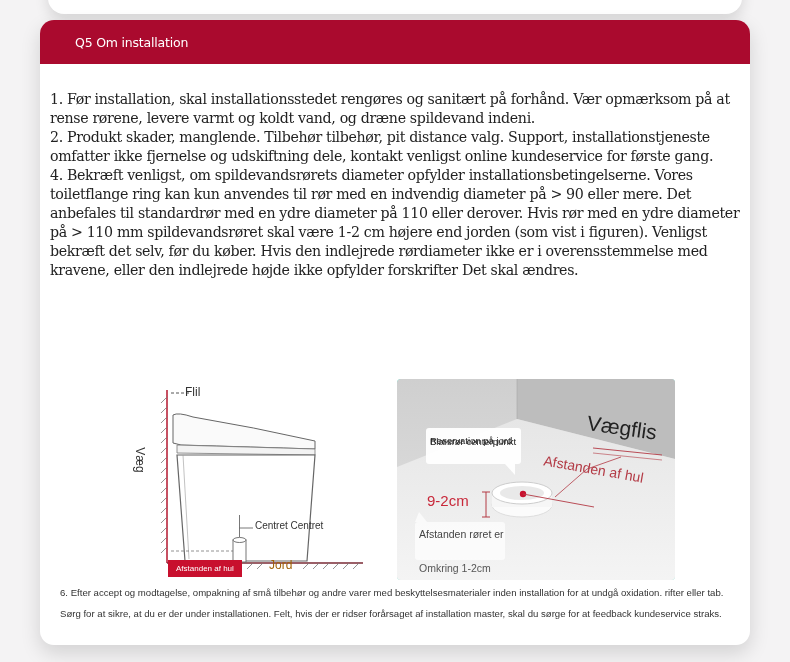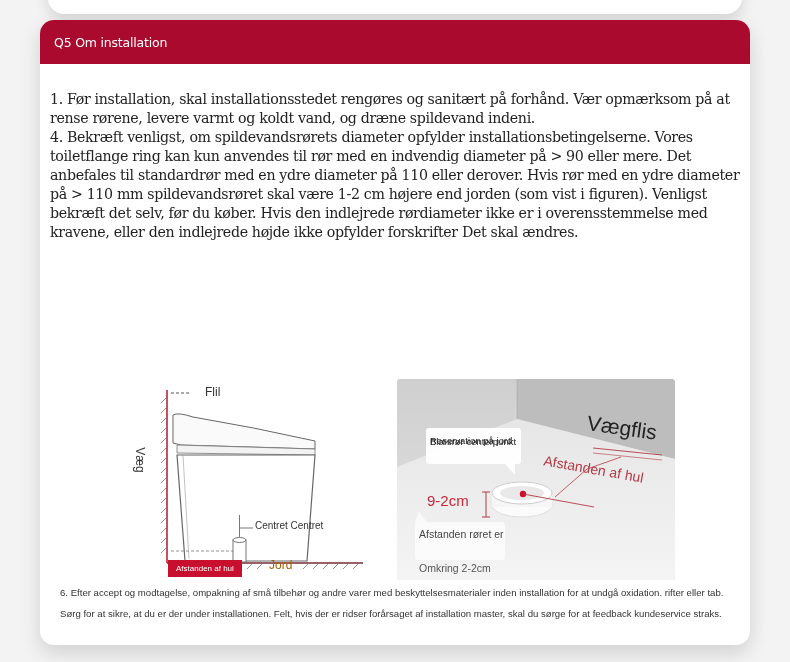--- a/index.html
+++ b/index.html
@@ -1,39 +1,40 @@
 <!DOCTYPE html>
 <html><head>
 <meta charset="utf-8">
 <style>
   html,body{margin:0;padding:0;}
   body{width:790px;height:662px;background:#f4f3f4;position:relative;overflow:hidden;font-family:"Liberation Sans",sans-serif;}
   .top-strip{position:absolute;left:48px;top:-20px;width:694px;height:34px;background:#fff;border-radius:0 0 16px 16px;box-shadow:0 6px 14px rgba(0,0,0,0.12);}
   .card{position:absolute;left:40px;top:20px;width:710px;height:625px;background:#fff;border-radius:14px;box-shadow:0 8px 20px rgba(0,0,0,0.14);overflow:hidden;}
-  .card-header{height:44px;background:#aa0a2e;display:flex;align-items:center;padding-left:14px;}
+  .card-header{height:44px;background:#aa0a2e;display:flex;align-items:center;padding-left:35px;}
   .card-header span{color:#fff;font-size:12.5px;font-family:"DejaVu Sans",sans-serif;letter-spacing:-0.2px;}
   .body-text{position:absolute;left:10px;top:70px;width:700px;font-family:"DejaVu Serif",serif;font-size:14.2px;line-height:19px;color:#222;letter-spacing:-0.35px;}
   .body-text p{margin:0;}
   .diagram-left{position:absolute;left:93px;top:345px;width:240px;height:220px;}
   .diagram-right{position:absolute;left:357px;top:359px;width:278px;height:201px;border-radius:4px;overflow:hidden;background:#5eead4;}
   .footer-text{position:absolute;left:20px;top:562px;width:680px;font-size:9.6px;line-height:21px;color:#333;font-family:"Liberation Sans",sans-serif;}
   .lbl{position:absolute;white-space:nowrap;}
 </style>
 </head>
 <body>
 
 <div class="top-strip"></div>
 
 <div class="card">
   <div class="card-header">
     <span>Q5 Om installation</span>
   </div>
 
   <div class="body-text">
     <p>1. Før installation, skal installationsstedet rengøres og sanitært på forhånd. Vær opmærksom på at rense rørene, levere varmt og koldt vand, og dræne spildevand indeni.</p>
+    <p>2. Produkt skader, manglende. Tilbehør tilbehør, pit distance valg. Support, installationstjeneste omfatter ikke fjernelse og udskiftning dele, kontakt venligst online kundeservice for første gang.</p>
     <p>4. Bekræft venligst, om spildevandsrørets diameter opfylder installationsbetingelserne. Vores toiletflange ring kan kun anvendes til rør med en indvendig diameter på &gt; 90 eller mere. Det anbefales til standardrør med en ydre diameter på 110 eller derover. Hvis rør med en ydre diameter på &gt; 110 mm spildevandsrøret skal være 1-2 cm højere end jorden (som vist i figuren). Venligst bekræft det selv, før du køber. Hvis den indlejrede rørdiameter ikke er i overensstemmelse med kravene, eller den indlejrede højde ikke opfylder forskrifter Det skal ændres.</p>
   </div>
 
   <div class="diagram-left">
     <svg width="240" height="220" viewBox="0 0 240 220">
 
       <line x1="34" y1="25" x2="34" y2="198" stroke="#b5162e" stroke-width="1.5"></line>
       <g stroke="#777" stroke-width="0.8">
         <line x1="34" y1="32" x2="28" y2="38"></line>
           <line x1="34" y1="42" x2="28" y2="48"></line>
@@ -73,21 +74,21 @@
       <path d="M44 90 L182 90 L174 196 L52 196 Z" fill="#fff" stroke="#666" stroke-width="1.2"></path>
       <line x1="50" y1="90" x2="56" y2="194" stroke="#999" stroke-width="0.6"></line>
 
       <line x1="38" y1="186" x2="100" y2="186" stroke="#777" stroke-width="0.8" stroke-dasharray="3,2"></line>
 
       <rect x="100" y="175" width="13" height="22" fill="#fff" stroke="#666" stroke-width="0.9"></rect>
       <ellipse cx="106.5" cy="175" rx="6.5" ry="2.5" fill="#fff" stroke="#666" stroke-width="0.9"></ellipse>
       <line x1="106.5" y1="150" x2="106.5" y2="172" stroke="#555" stroke-width="0.8"></line>
       <line x1="106.5" y1="163" x2="120" y2="163" stroke="#555" stroke-width="0.8"></line>
     </svg>
-    <span class="lbl" style="left:72px;top:20px;font-size:12px;color:#333;">Flil</span>
+    <span class="lbl" style="left:52px;top:20px;font-size:12px;color:#333;">Flil</span>
     <span class="lbl" style="left:-6px;top:88px;font-size:12px;color:#333;transform:rotate(90deg);">Væg</span>
     <span class="lbl" style="left:122px;top:155px;font-size:10px;color:#333;">Centret Centret</span>
     <span class="lbl" style="left:136px;top:193px;font-size:12px;color:#a16207;">Jord</span>
     <span class="lbl" style="left:35px;top:195px;background:#c8102e;color:#fff;font-size:8px;padding:4px 8px;">Afstanden af hul</span>
   </div>
 
   <div class="diagram-right">
     <svg width="278" height="201" viewBox="0 0 278 201">
       <defs>
         <linearGradient id="wallg" x1="0" y1="0" x2="0" y2="1">
@@ -125,17 +126,17 @@
       <rect x="18" y="143" width="90" height="38" rx="3" fill="#fff" opacity="0.7"></rect>
       <polygon points="18,143 22,133 30,143" fill="#fff" opacity="0.7"></polygon>
     </svg>
     <span class="lbl" style="left:33px;top:56px;font-size:9.5px;color:#222;">Reservation på jord</span>
     <span class="lbl" style="left:33px;top:57px;font-size:9.5px;color:#222;">Blæsrør centerpunkt</span>
     <span class="lbl" style="left:190px;top:37px;font-size:21px;color:#222;transform:rotate(8deg);">Vægflis</span>
     <span class="lbl" style="left:146px;top:82px;font-size:14px;color:#b33a45;transform:rotate(10deg);">Afstanden af hul</span>
     <span class="lbl" style="left:30px;top:113px;font-size:15px;color:#c8283a;">9-2cm</span>
     <span class="lbl" style="left:22px;top:149px;font-size:10.5px;color:#444;">Afstanden røret er</span>
     <span class="lbl" style="left:22px;top:163px;font-size:10.5px;color:#444;margin-top:40px;">højere end jorden.</span>
-    <span class="lbl" style="left:22px;top:183px;font-size:10.5px;color:#555;">Omkring 2-2cm</span>
+    <span class="lbl" style="left:22px;top:183px;font-size:10.5px;color:#555;">Omkring 1-2cm</span>
   </div>
 
   <div class="footer-text">6. Efter accept og modtagelse, ompakning af små tilbehør og andre varer med beskyttelsesmaterialer inden installation for at undgå oxidation. rifter eller tab. Sørg for at sikre, at du er der under installationen. Felt, hvis der er ridser forårsaget af installation master, skal du sørge for at feedback kundeservice straks.</div>
 </div>
 
 </body></html>

